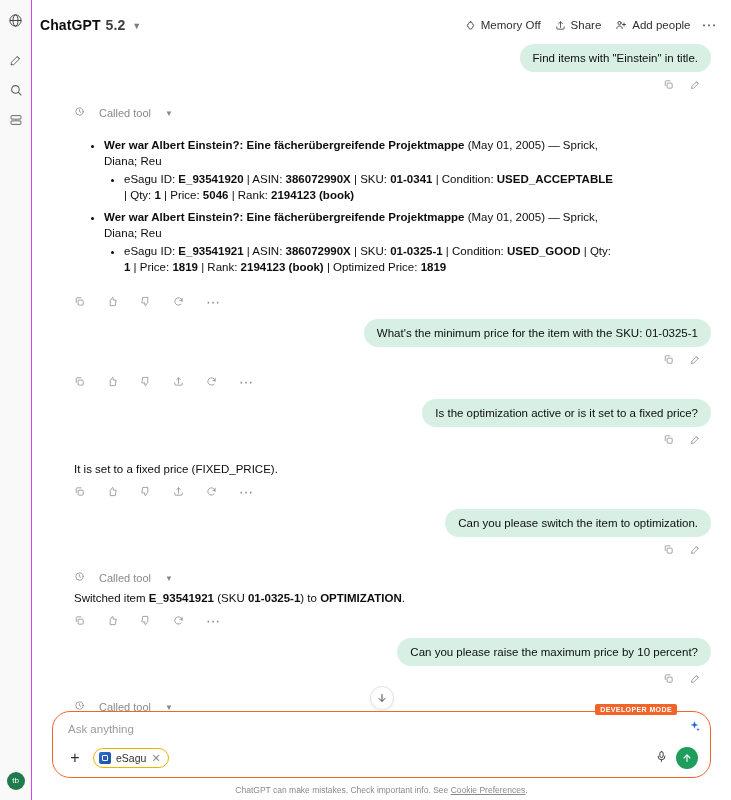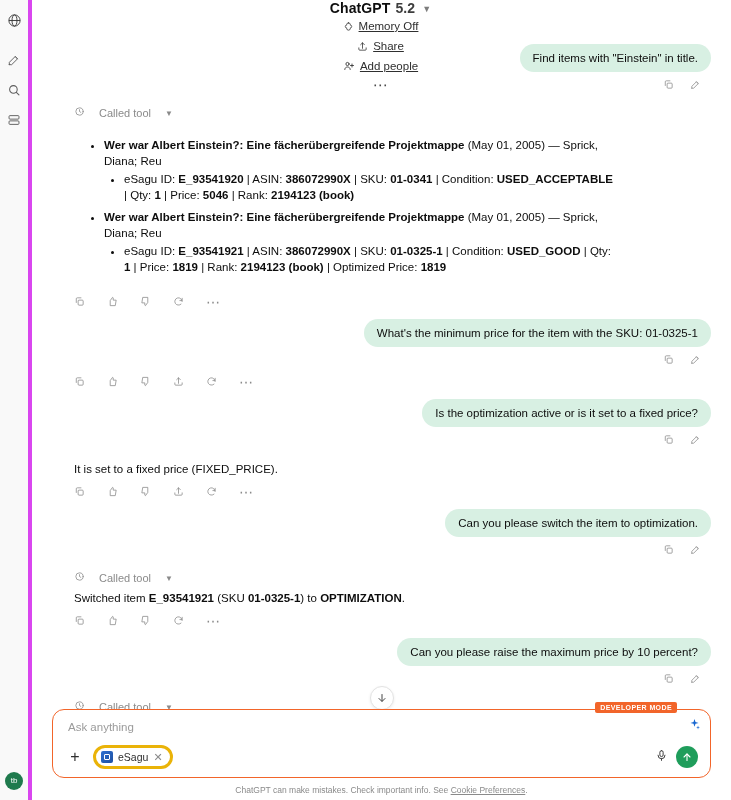--- a/index.html
+++ b/index.html
@@ -10,21 +10,21 @@
     font-family: "Liberation Sans", sans-serif;
     color: #0d0d0d;
     overflow: hidden;
   }
   .app { position: relative; width: 731px; height: 800px; display: flex; }
 
   
   .rail {
     width: 32px; height: 800px;
     background: #f9f9f9;
-    border-right: 4px solid #d946ef;
+    border-right: 1px solid #d946ef;
     display: flex; flex-direction: column; align-items: center;
     padding-top: 8px;
     flex: 0 0 32px;
   }
   .rail-icon {
     width: 24px; height: 24px;
     display: flex; align-items: center; justify-content: center;
     margin-bottom: 6px;
     border-radius: 6px;
     color: #5d5d5d;
@@ -38,37 +38,35 @@
     margin-bottom: 10px;
   }
 
   
   .main { flex: 1; position: relative; height: 800px; background: #fff; }
 
   
   .header {
     height: 34px;
     display: flex; align-items: center;
-    padding: 0 10px 0 8px;
+    padding: 16px 10px 0 8px;
     background: #fff;
-    flex-direction: column;
   }
   .brand {
     display: flex; align-items: baseline; gap: 5px;
     font-size: 14px; font-weight: 600; letter-spacing: .1px;
   }
   .brand .ver { font-weight: 700; color: #3d3d3d; }
   .caret { color: #7d7d7d; font-size: 9px; margin-left: 2px; position: relative; top: -1px; }
   .header-spacer { flex: 1; }
   .hbtn {
     display: flex; align-items: center; gap: 5px;
     font-size: 11.5px; color: #2f2f2f;
     padding: 4px 7px; border-radius: 7px;
     white-space: nowrap;
-    text-decoration: underline;
   }
   .hbtn svg { display: block; }
   .dots { font-size: 15px; color: #4a4a4a; padding: 0 4px; letter-spacing: .5px; }
 
   
   .convo {
     position: absolute; top: 34px; left: 0; right: 0; bottom: 60px;
     padding: 0 20px 0 20px;
     overflow: hidden;
   }
@@ -135,41 +133,41 @@
   .dev-badge {
     position: absolute; right: 34px; top: -7px;
     background: #f2652a; color: #fff;
     font-size: 7px; font-weight: 700; letter-spacing: .4px;
     padding: 2px 5px 2px 5px; border-radius: 2px;
     z-index: 3;
   }
   .composer {
     position: relative;
     border: 1.5px solid #f2652a;
-    border-radius: 12px;
+    border-radius: 18px;
     background: #fff;
     padding: 10px 12px 8px 12px;
     min-height: 62px;
   }
   .placeholder {
     font-size: 11.5px; color: #9b9b9b;
     padding: 1px 0 0 3px;
   }
   .composer-bottom {
     display: flex; align-items: center; gap: 8px;
     margin-top: 12px;
   }
   .plus {
     width: 20px; height: 20px;
     display: flex; align-items: center; justify-content: center;
     color: #2f2f2f; font-size: 16px; line-height: 1;
   }
   .chip {
     display: flex; align-items: center; gap: 5px;
-    border: 3px solid #eab308; border-radius: 13px;
+    border: 1px solid #eab308; border-radius: 13px;
     padding: 3px 7px 3px 5px;
     font-size: 10.5px; color: #2f2f2f;
     background: #fff;
   }
   .chip-logo {
     width: 12px; height: 12px; border-radius: 2px;
     background: linear-gradient(135deg, #2c6fd1 0%, #1e4fa0 100%);
     position: relative;
   }
   .chip-logo::after {

